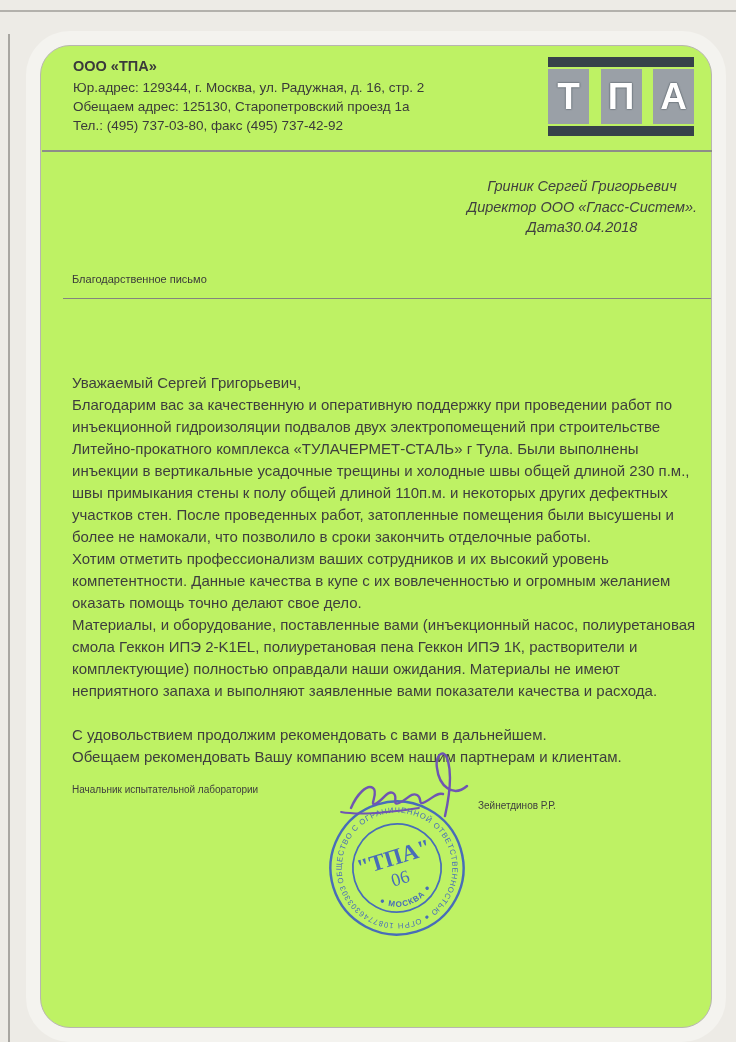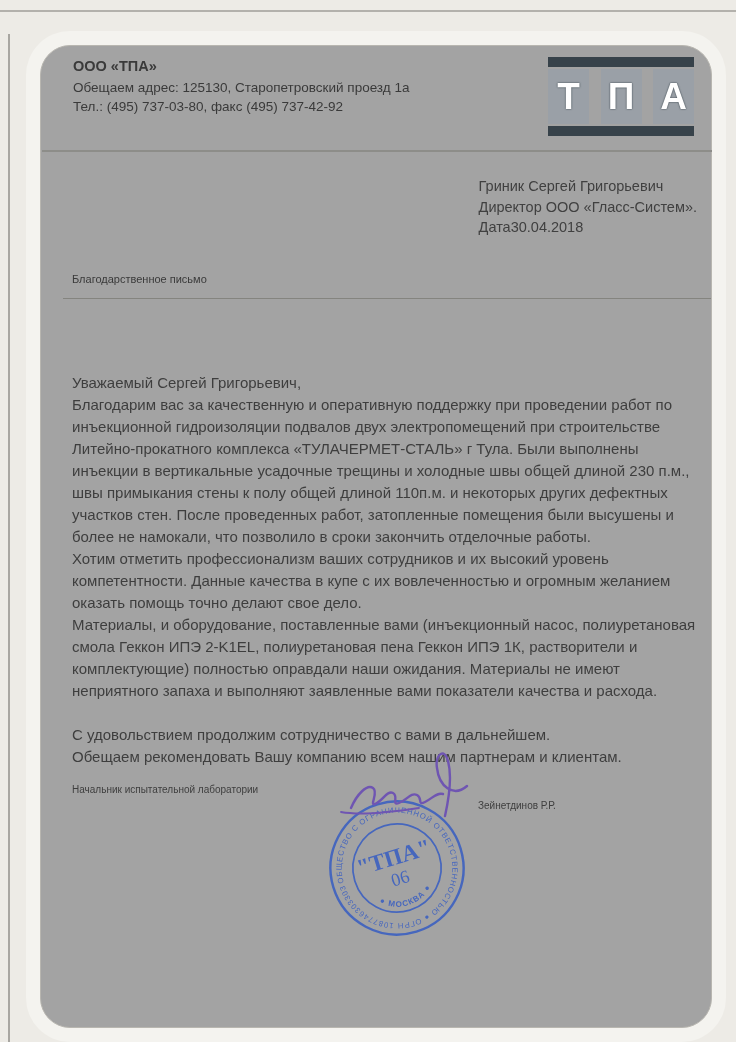--- a/index.html
+++ b/index.html
@@ -14,21 +14,21 @@
   .scan-top-edge {
     position: absolute; left: 0; top: 10px; width: 736px; height: 2px;
     background: #b3b1ac;
   }
   .scan-left-edge {
     position: absolute; left: 8px; top: 34px; width: 2px; height: 1008px;
     background: #a8a6a1;
   }
   .page {
     position: absolute; left: 40px; top: 45px; width: 672px; height: 983px;
-    background: #a3a3a3;
+    background: #bef264;
     border: 1px solid #b8b6b0;
     border-radius: 30px;
     box-shadow: 0 0 0 14px #f4f3ef;
   }
   
   .letterhead-text {
     position: absolute; left: 32px; top: 11px;
     font-size: 13.5px; line-height: 19px; color: #3a3a3a;
   }
   .company-name { font-weight: bold; font-size: 14.5px; margin-bottom: 2px; }
@@ -45,21 +45,21 @@
     text-shadow: 0 0 1px #424d55, 0 0 2px #424d55;
     font-family: "Liberation Sans", sans-serif;
   }
   .header-rule {
     position: absolute; left: 1px; top: 104px; width: 670px; height: 0;
     border-top: 2px solid #8d8d89;
   }
   
   .recipient {
     position: absolute; right: 14px; top: 130px;
-    text-align: left; 
+    text-align: center; font-style: italic;
     font-size: 14.5px; line-height: 20.5px; color: #404040;
   }
   .recipient .date-line { display: inline-block; }
   .recipient .date-value { }
   
   .doc-title {
     position: absolute; left: 31px; top: 227px;
     font-size: 11px; color: #3a3a3a;
   }
   .title-rule {
@@ -99,20 +99,21 @@
 </head>
 <body>
 
 <div class="scan-top-edge"></div>
 <div class="scan-left-edge"></div>
 
 <div class="page">
 
   <div class="letterhead-text">
     <div class="company-name">ООО «ТПА»</div>
+    <div>Юр.адрес: 129344, г. Москва,  ул. Радужная, д. 16, стр. 2</div>
     <div>Обещаем адрес: 125130, Старопетровский проезд 1а</div>
     <div>Тел.: (495) 737-03-80, факс (495) 737-42-92</div>
   </div>
 
   <div class="logo">
     <div class="logo-bar"></div>
     <div class="logo-boxes">
       <div class="logo-box">Т</div>
       <div class="logo-box">П</div>
       <div class="logo-box">А</div>
@@ -131,21 +132,21 @@
   </div>
 
   <div class="doc-title">Благодарственное письмо</div>
   <div class="title-rule"></div>
 
   <div class="body-text">
     <p>Уважаемый Сергей Григорьевич,</p>
     <p>Благодарим вас за качественную и оперативную поддержку при проведении работ по инъекционной гидроизоляции подвалов двух электропомещений при строительстве Литейно-прокатного комплекса «ТУЛАЧЕРМЕТ-СТАЛЬ» г Тула. Были выполнены инъекции в вертикальные усадочные трещины и холодные швы общей длиной 230 п.м., швы примыкания стены к полу общей длиной 110п.м. и некоторых других дефектных участков стен. После проведенных работ, затопленные помещения были высушены и более не намокали, что позволило в сроки закончить отделочные работы.</p>
     <p>Хотим отметить профессионализм ваших сотрудников и их высокий уровень компетентности. Данные качества в купе с их вовлеченностью и огромным желанием оказать помощь точно делают свое дело.</p>
     <p>Материалы, и оборудование, поставленные вами (инъекционный насос, полиуретановая смола Геккон ИПЭ 2-K1EL, полиуретановая пена Геккон ИПЭ 1К, растворители и комплектующие) полностью оправдали наши ожидания. Материалы не имеют неприятного запаха и выполняют заявленные вами показатели качества и расхода.</p>
-    <p class="closing-gap">С удовольствием продолжим сотрудничество с вами в дальнейшем.</p>
+    <p class="closing-gap">С удовольствием продолжим рекомендовать с вами в дальнейшем.</p>
     <p>Обещаем рекомендовать Вашу компанию всем нашим партнерам и клиентам.</p>
   </div>
 
   <div class="sign-row">
     <span class="sign-position">Начальник испытательной лаборатории</span>
     <span class="sign-name">Зейнетдинов Р.Р.</span>
   </div>
 
   <div class="stamp">
     <svg viewBox="0 0 200 200">

